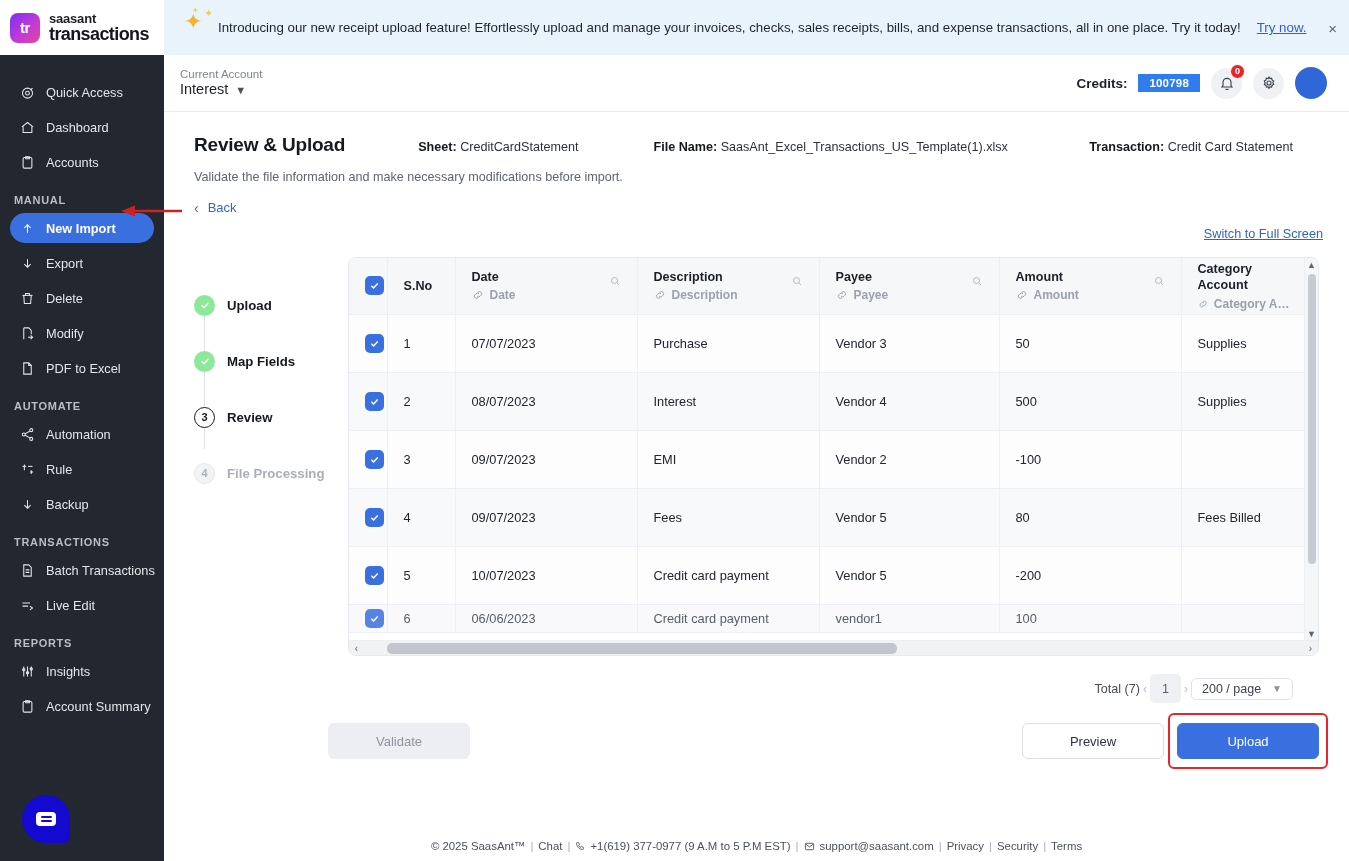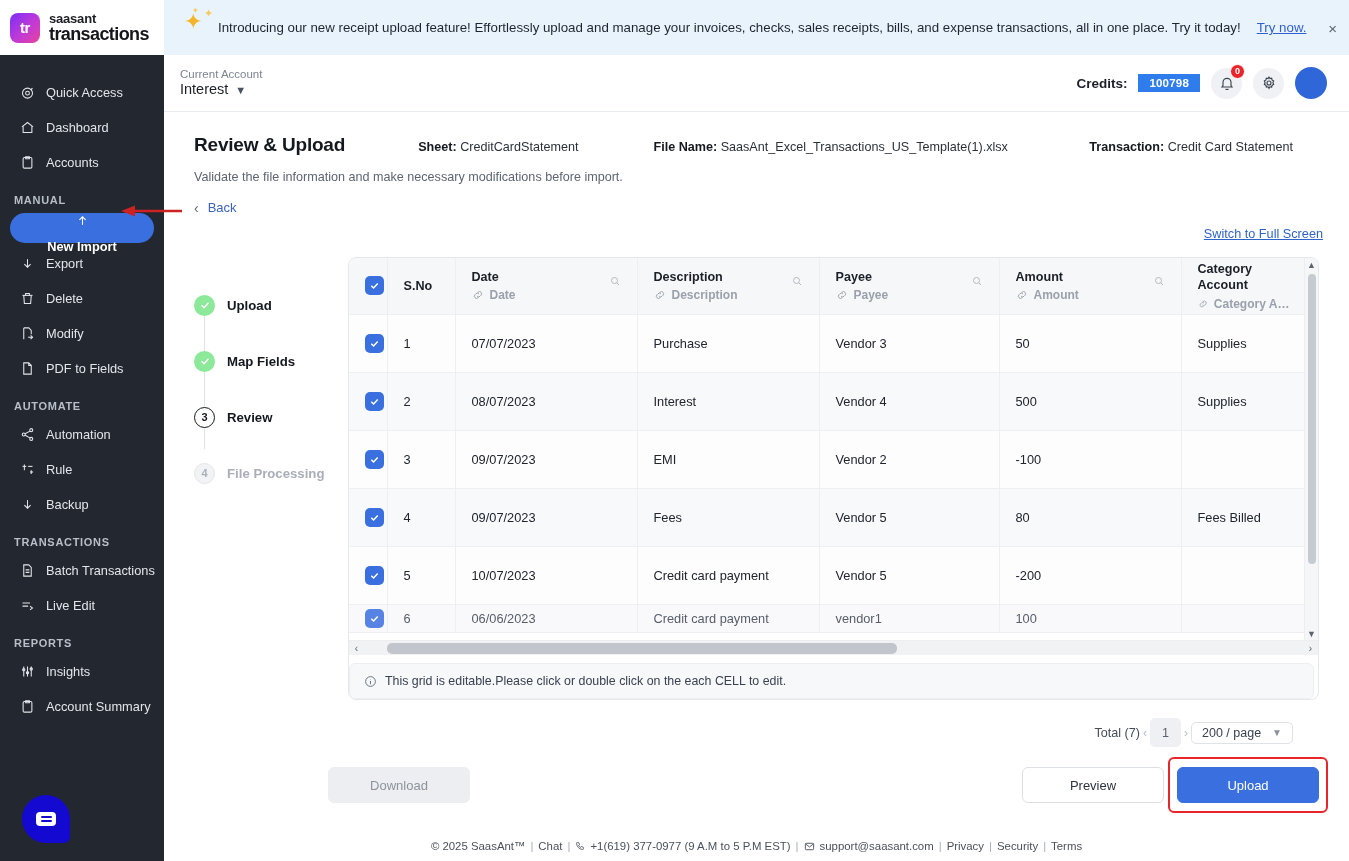--- a/index.html
+++ b/index.html
@@ -49,21 +49,21 @@
     position:absolute; left:0; top:55px; width:164px; bottom:0;
     background:#23272f; color:#e7eaee; overflow:hidden; z-index:20;
   }
   .nav-item{
     display:flex; align-items:center; gap:11px; height:30px;
     margin:0 10px; padding:0 10px; border-radius:16px;
     font-size:12.8px; color:#e2e6ea; cursor:pointer; white-space:nowrap;
   }
   .nav-item.first{ margin-top:22px; }
   .nav-item + .nav-item{ margin-top:5px; }
-  .nav-item.active{ background:#3a6fe0; color:#fff; font-weight:600;flex-direction:column; }
+  .nav-item.active{ background:#3a6fe0; color:#fff; font-weight:600; }
   .nav-item .ico{ width:15px;height:15px;flex:none;display:flex;align-items:center;justify-content:center;}
   .nav-item .ico svg{ display:block; }
   .nav-group{
     font-size:11px; font-weight:700; letter-spacing:.7px; color:#b8bfc8;
     margin:17px 0 7px 14px;
   }
 
   
   .topbar{
     position:absolute; left:164px; top:55px; right:0; height:57px;
@@ -342,21 +342,21 @@
       </span>
       <span>Modify</span>
     </div>
     <div class="nav-item">
       <span class="ico">
         <svg width="15" height="15" viewBox="0 0 24 24" fill="none" stroke="#e2e6ea" stroke-width="1.7">
             <path d="M6 3h8l4 4v14H6z"></path>
             <path d="M14 3v4h4"></path>
           </svg>
       </span>
-      <span>PDF to Fields</span>
+      <span>PDF to Excel</span>
     </div>
 
     <div class="nav-group">AUTOMATE</div>
 
     <div class="nav-item">
       <span class="ico">
         <svg width="15" height="15" viewBox="0 0 24 24" fill="none" stroke="#e2e6ea" stroke-width="1.7">
             <circle cx="18" cy="5" r="2.4"></circle>
             <circle cx="18" cy="19" r="2.4"></circle>
             <circle cx="6" cy="12" r="2.4"></circle>
@@ -722,45 +722,37 @@
               <div class="thumb"></div>
               <div class="arrow bot">▼</div>
             </div>
             <div class="hsb">
               <div class="arrow l">‹</div>
               <div class="thumb"></div>
               <div class="arrow r">›</div>
             </div>
           </div>
 
-          <div class="note">
-            <svg width="13" height="13" viewBox="0 0 24 24" fill="none" stroke="#6b7380" stroke-width="1.8">
-                <circle cx="12" cy="12" r="9"></circle>
-                <path d="M12 11v6"></path>
-                <path d="M12 7.6v.6"></path>
-              </svg>
-            <span>This grid is editable.Please click or double click on the each CELL to edit.</span>
-          </div>
         </div>
 
         <div class="pagination">
           <span>Total (7)</span>
           <span class="pg-arrow">‹</span>
           <span class="pg-num">1</span>
           <span class="pg-arrow">›</span>
           <span class="pg-select">
             <span>200 / page</span>
             <span class="cv">▼</span>
           </span>
         </div>
       </div>
     </div>
 
     <div class="actions">
-      <button class="btn btn-download">Download</button>
+      <button class="btn btn-download">Validate</button>
       <button class="btn btn-preview">Preview</button>
       <span class="upload-wrap">
         <button class="btn btn-upload">Upload</button>
         <span class="upload-hl"></span>
       </span>
     </div>
   </div>
 
   <div class="footer">
     <span>© 2025 SaasAnt™</span>

